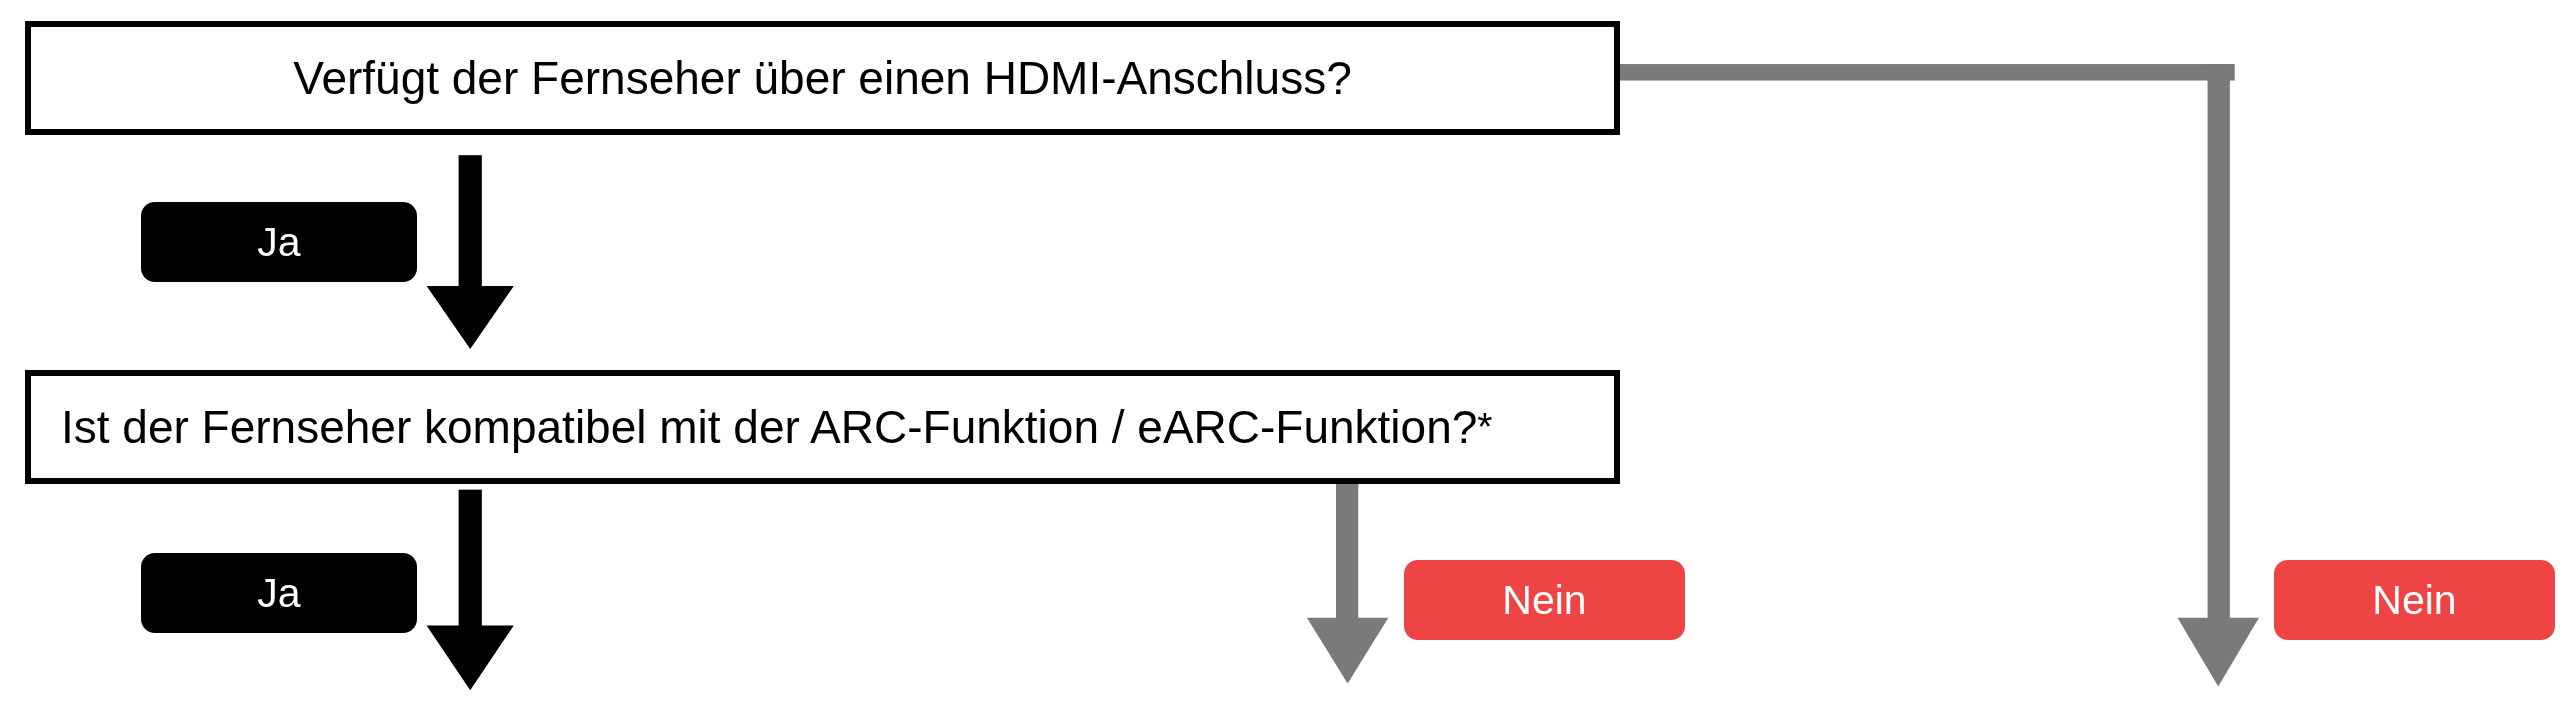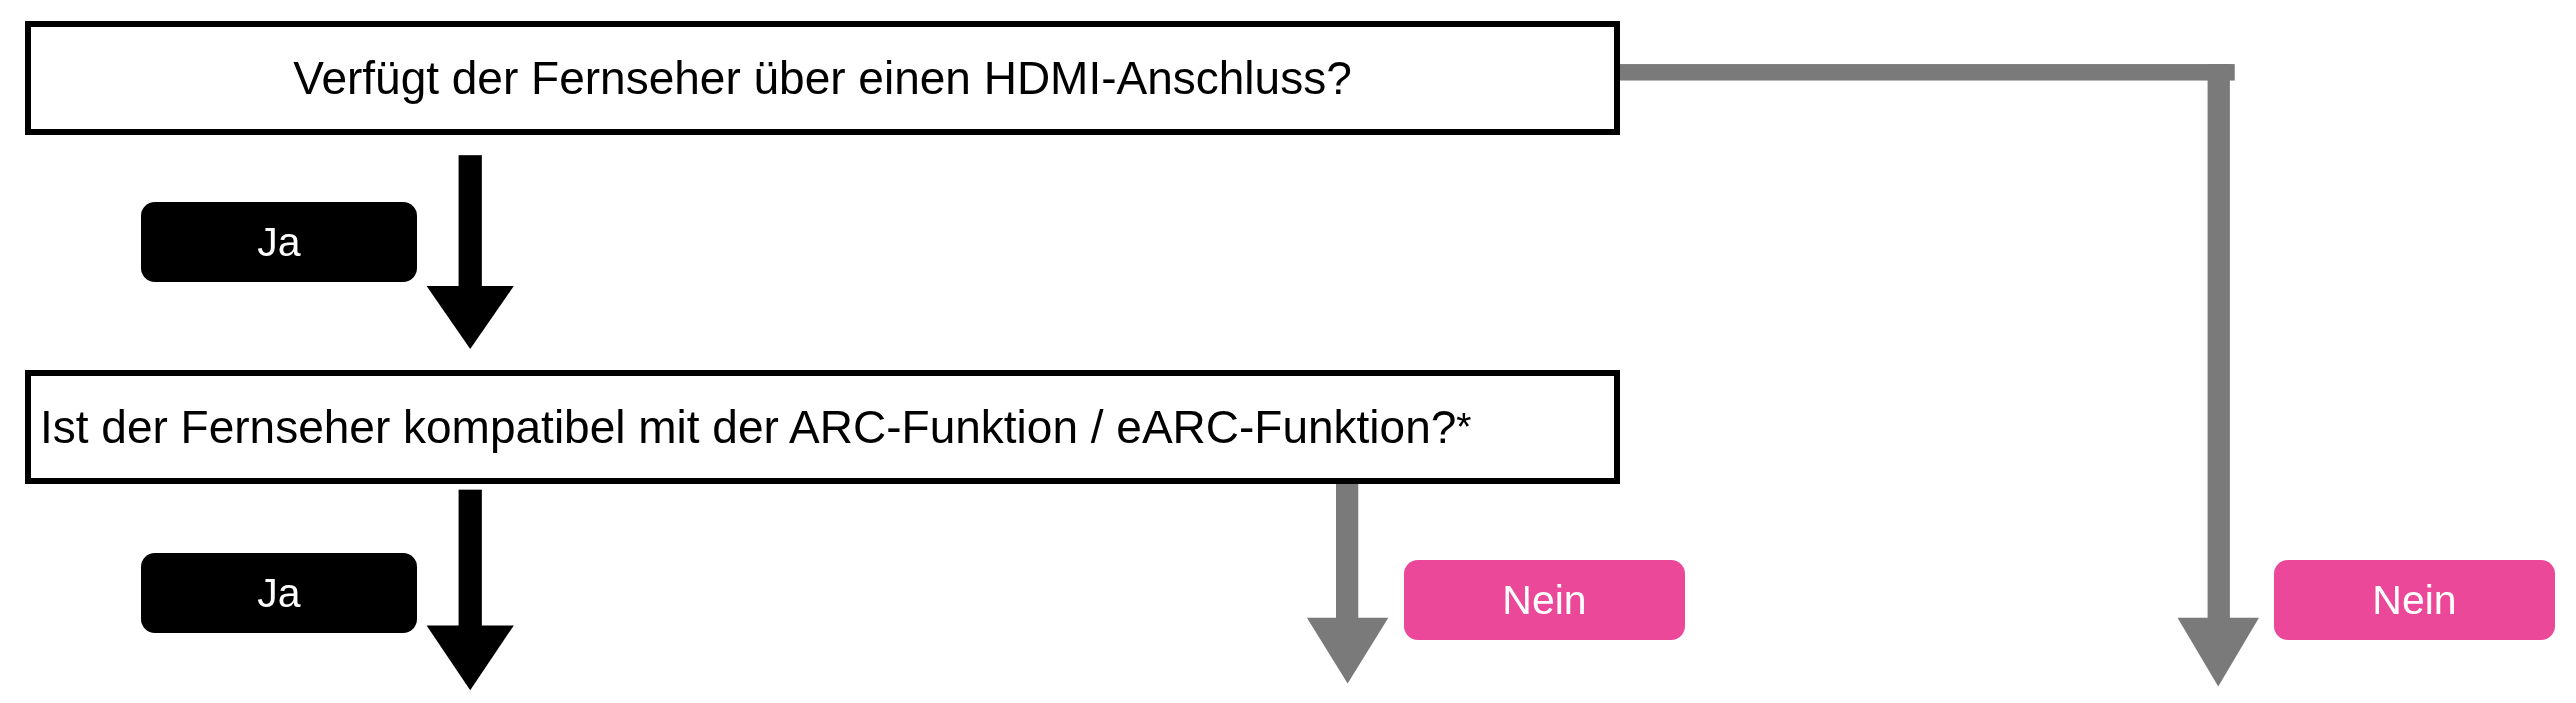--- a/index.html
+++ b/index.html
@@ -42,42 +42,42 @@
     height: 114px;
     justify-content: center;
     font-size: 46px;
   }
   #box-arc {
     left: 25px;
     top: 370px;
     width: 1595px;
     height: 114px;
     justify-content: flex-start;
-    padding-left: 9px;
+    padding-left: 30px;
     font-size: 46px;
   }
   .asterisk {
     font-size: 39px;
     vertical-align: super;
     line-height: 0;
   }
   .pill {
     position: absolute;
     box-sizing: border-box;
     border-radius: 14px;
     display: flex;
     align-items: center;
     justify-content: center;
     color: #ffffff;
     font-size: 41px;
     font-family: "Liberation Sans", sans-serif;
     white-space: nowrap;
   }
   .pill-yes { background: #000000; }
-  .pill-no  { background: #ec4899; }
+  .pill-no  { background: #ef4444; }
 
   #pill-yes-1 { left: 141px;  top: 202px; width: 276px; height: 80px; }
   #pill-yes-2 { left: 141px;  top: 553px; width: 276px; height: 80px; }
   #pill-no-1  { left: 1404px; top: 560px; width: 281px; height: 80px; }
   #pill-no-2  { left: 2274px; top: 560px; width: 281px; height: 80px; }
 </style>
 </head>
 <body>
 
 <div id="flowchart">

